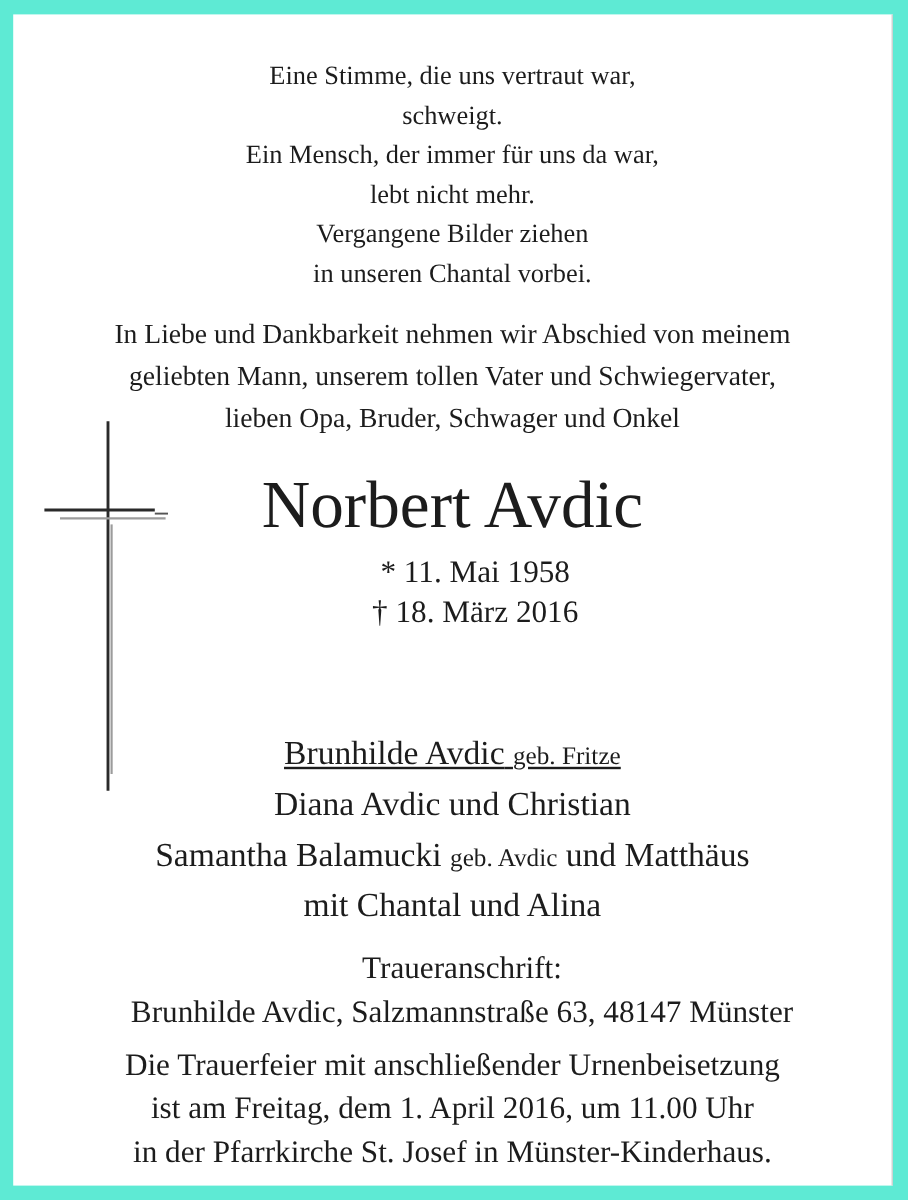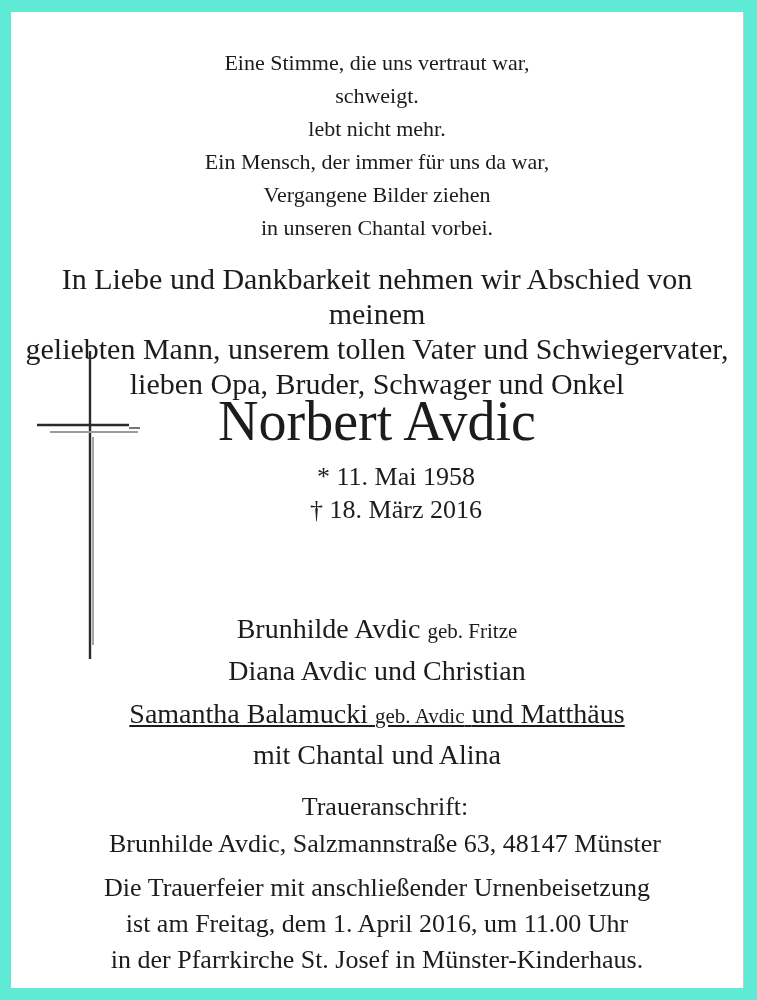--- a/index.html
+++ b/index.html
@@ -31,21 +31,21 @@
     right: 0;
     text-align: center;
   }
   .poem {
     top: 34px;
     font-size: 22px;
     line-height: 33px;
   }
   .intro {
     top: 249px;
-    font-size: 30px;
+    font-size: 23px;
     line-height: 35px;
   }
   .cross-wrap {
     position: absolute;
     left: 19px;
     top: 333px;
     width: 130px;
     height: 330px;
   }
   .deceased-name {
@@ -61,23 +61,23 @@
   }
   .memory {
     top: 535px;
     font-size: 28px;
     line-height: 34px;
   }
   .mourner {
     font-size: 28px;
     line-height: 34px;
   }
-  .m1 { top: 600px; }
+  .m1 { top: 600px; text-decoration: underline; }
   .m2 { top: 642px; }
-  .m3 { top: 685px; text-decoration: underline; }
+  .m3 { top: 685px; }
   .m4 { top: 726px; }
   .small-suffix {
     font-size: 21px;
   }
   .address {
     top: 776px;
     font-size: 26px;
     line-height: 37px;
     margin-left: 16px;
   }
@@ -89,22 +89,22 @@
 </style>
 </head>
 <body>
 
 <div class="page">
   <div class="paper">
 
     <div class="block poem">
       <div>Eine Stimme, die uns vertraut war,</div>
       <div>schweigt.</div>
+      <div>Ein Mensch, der immer für uns da war,</div>
       <div>lebt nicht mehr.</div>
-      <div>Ein Mensch, der immer für uns da war,</div>
       <div>Vergangene Bilder ziehen</div>
       <div>in unseren Chantal vorbei.</div>
     </div>
 
     <div class="block intro">
       <div>In Liebe und Dankbarkeit nehmen wir Abschied von meinem</div>
       <div>geliebten Mann, unserem tollen Vater und Schwiegervater,</div>
       <div>lieben Opa, Bruder, Schwager und Onkel</div>
     </div>
 

